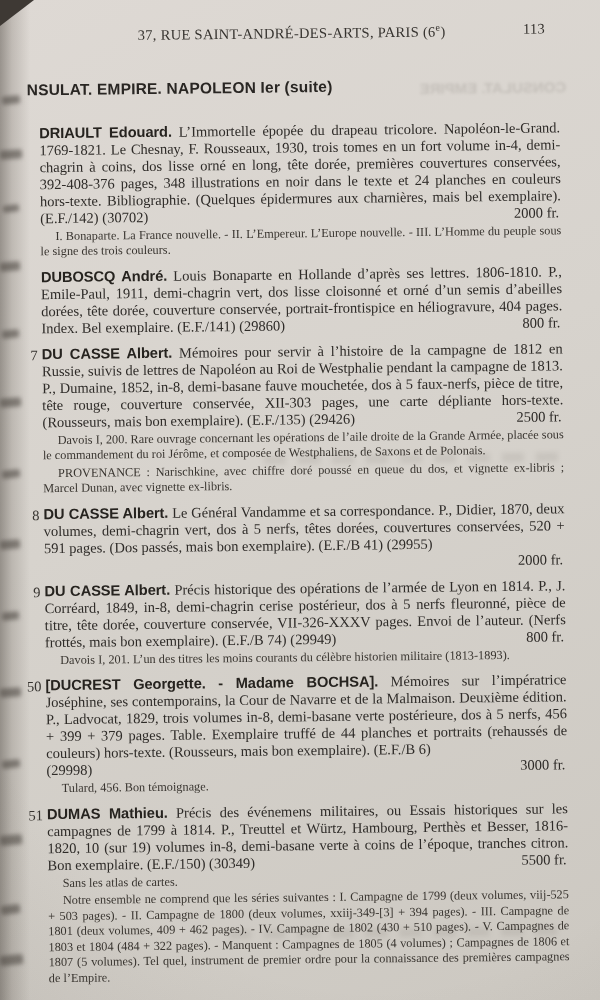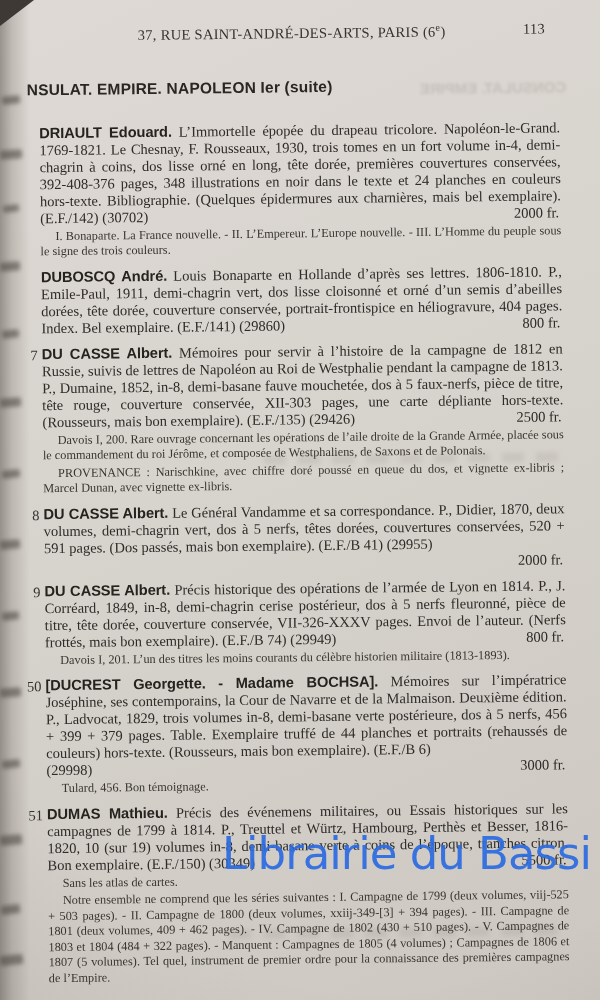--- a/index.html
+++ b/index.html
@@ -144,15 +144,14 @@
     <div class="smudge" style="left:0;   top:688px; width:21px; height:9px; transform:rotate(-4deg);"></div>
     <div class="smudge" style="left:2px; top:760px; width:18px; height:8px; transform:rotate(-7deg);"></div>
     <div class="smudge" style="left:0;   top:835px; width:22px; height:10px; transform:rotate(-5deg);"></div>
     <div class="smudge" style="left:1px; top:905px; width:19px; height:9px; transform:rotate(-8deg);"></div>
     <div class="smudge" style="left:0;   top:955px; width:23px; height:10px; transform:rotate(-6deg);"></div>
   </div>
 
   <div class="corner"></div>
   <div class="vignette"></div>
 
-  <div class="watermark" style="color: rgb(44, 108, 226);">Librairie du Bassi</div>
 
 </div>
 
 </body></html>

